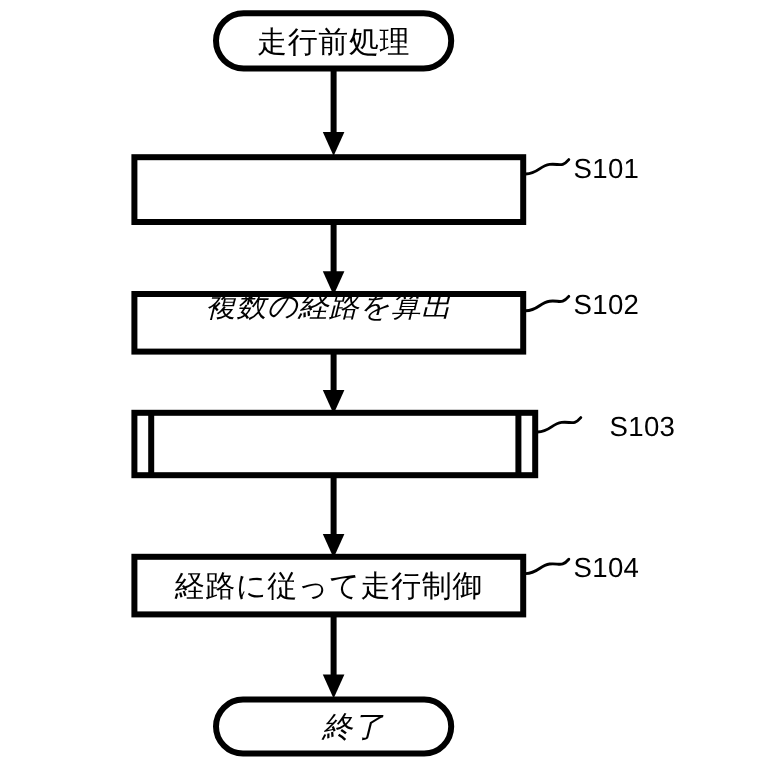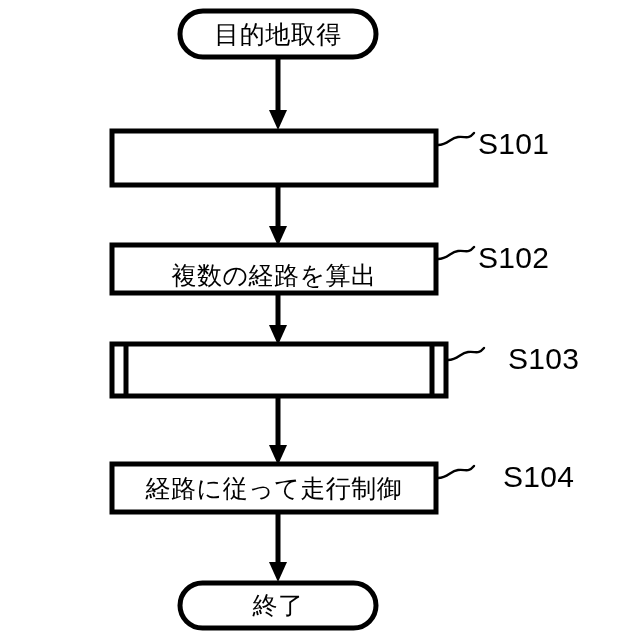--- a/index.html
+++ b/index.html
@@ -39,21 +39,21 @@
   }
   .jp-text {
     font-family: "DejaVu Sans", "Liberation Sans", sans-serif;
     font-size: 25px;
     font-weight: 500;
     line-height: 1;
   }
   .step-label {
     position: absolute;
     font-family: "Liberation Sans", "DejaVu Sans", sans-serif;
-    font-size: 30px;
+    font-size: 23px;
     font-weight: 400;
     letter-spacing: 0.01em;
     white-space: nowrap;
     line-height: 1;
   }
 </style>
 </head>
 <body>
 
 <div id="flowchart-canvas">
@@ -98,27 +98,27 @@
     <path d="M438 478 C 448 478, 450 471, 458 470 C 466 469, 468 473, 474 466" fill="none" stroke="#000000" stroke-width="2.4" stroke-linecap="round"></path>
 
     <g>
       <line x1="278" y1="512" x2="278" y2="564" stroke="#000000" stroke-width="5"></line>
       <polygon points="278,582 269,562 287,562" fill="#000000"></polygon>
     </g>
 
     <rect x="180" y="583" width="196" height="45" rx="22.5" ry="22.5" fill="#ffffff" stroke="#000000" stroke-width="5"></rect>
   </svg>
 
-  <div class="node-label jp-text" style="left:180px; top:11px; width:196px; height:46px;">目的地取得</div>
+  <div class="node-label jp-text" style="left:180px; top:11px; width:196px; height:46px;">走行前処理</div>
 
   <div class="step-label" style="left:478px; top:129px;">S101</div>
 
-  <div class="node-label jp-text" style="left:112px; top:251px; width:324px; height:48px;">複数の経路を算出</div>
+  <div class="node-label jp-text" style="left:112px; top:230px; width:324px; height:48px;font-style:italic;">複数の経路を算出</div>
   <div class="step-label" style="left:478px; top:243px;">S102</div>
 
   <div class="step-label" style="left:508px; top:344px;">S103</div>
 
   <div class="node-label jp-text" style="left:112px; top:464px; width:324px; height:48px;">経路に従って走行制御</div>
-  <div class="step-label" style="left:478px; top:462px;margin-left:25px;">S104</div>
+  <div class="step-label" style="left:478px; top:462px;">S104</div>
 
-  <div class="node-label jp-text" style="left:180px; top:583px; width:196px; height:45px;">終了</div>
+  <div class="node-label jp-text" style="left:196px; top:583px; width:196px; height:45px;font-style:italic;">終了</div>
 
 </div>
 
 </body></html>

